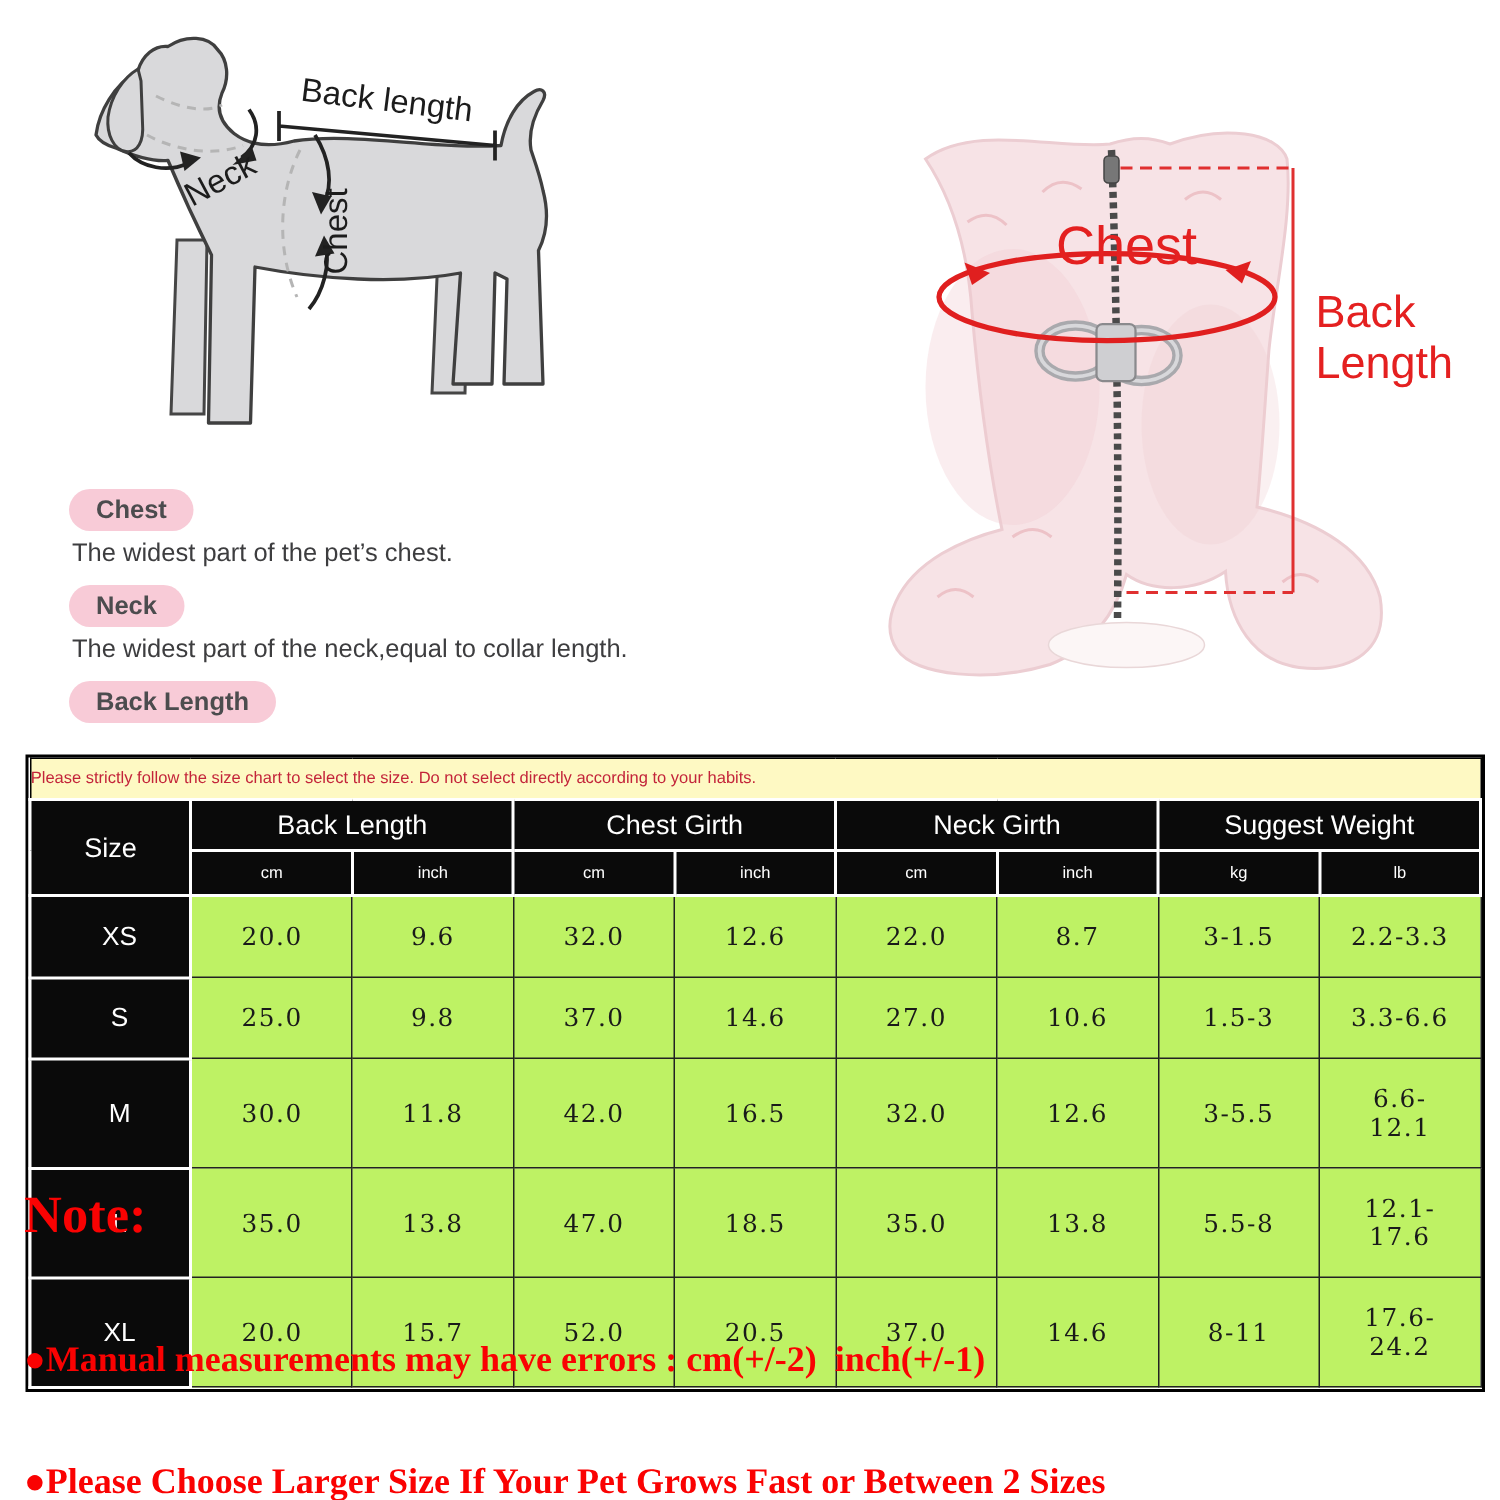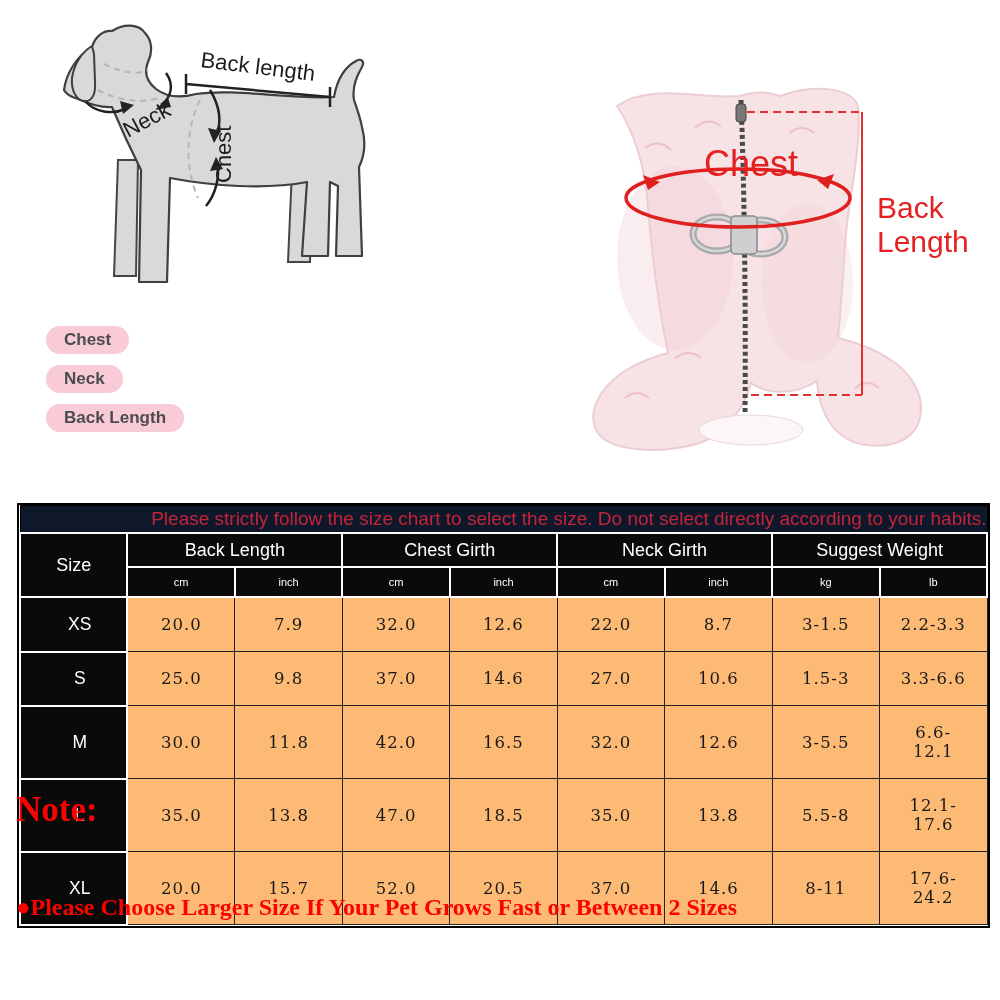--- a/index.html
+++ b/index.html
@@ -14,28 +14,28 @@
   
   .defs{position:absolute;left:46px;top:326px;width:470px;}
   .def-group{margin-bottom:11px;}
   .pill{display:inline-block;background:#f8cbd7;color:#4c4c4e;font-weight:bold;
         font-size:17px;line-height:17px;padding:5px 18px 6px 18px;border-radius:15px;}
   .def-desc{color:#3d3d3f;font-size:17px;margin:5px 0 0 2px;}
 
   
   .table-wrap{position:absolute;left:17px;top:503px;width:969px;border:2px solid #000;background:#fff;}
   table{width:100%;border-collapse:collapse;table-layout:fixed;}
-  td.notice{height:24px;color:#c3243a;font-size:19px;text-align:right;
-            border:1px solid #000;background:#0f172a;padding:1px 0;}
+  td.notice{height:24px;color:#c3243a;font-size:11px;text-align:left;
+            border:1px solid #000;background:#fef9c3;padding:1px 0;}
   th{background:#0a0a0a;color:#fff;border:2px solid #fff;font-weight:normal;text-align:center;padding:0;}
   tr.group-row th{height:32px;font-size:18px;}
   tr.unit-row th{height:28px;font-size:11px;}
   th.size-head{font-size:18px;}
   tbody th.size-cell{font-size:17.5px;height:30px;padding-left:12px;}
-  td.val{background:#fdba74;color:#1a1a1a;border:1px solid #222;text-align:center;
+  td.val{background:#bef264;color:#1a1a1a;border:1px solid #222;text-align:center;
          font-family:"DejaVu Serif",serif;font-size:16.5px;letter-spacing:1px;padding:17px;}
 
   
   .notes{position:absolute;left:16px;top:758px;width:975px;font-family:"Liberation Serif",serif;
          font-weight:bold;color:#fa0202;white-space:pre-wrap;}
   .note-title{font-size:35px;line-height:32px;margin-bottom:16px;}
   .note-line{font-size:24px;line-height:31px;margin-top:14px;}
 </style>
 </head>
 <body>
@@ -134,23 +134,25 @@
     <line x1="192" y1="54" x2="307" y2="54" stroke="#e03030" stroke-width="2" stroke-dasharray="8 5"></line>
     <line x1="196" y1="337" x2="307" y2="337" stroke="#e03030" stroke-width="2" stroke-dasharray="8 5"></line>
     <line x1="307" y1="54" x2="307" y2="337" stroke="#e03030" stroke-width="2"></line>
     <text x="322" y="160" font-size="30" fill="#e42020">Back</text>
     <text x="322" y="194" font-size="30" fill="#e42020">Length</text>
   </svg>
 
   <div class="defs">
     <div class="def-group">
       <span class="pill">Chest</span>
+      <div class="def-desc">The widest part of the pet’s chest.</div>
     </div>
     <div class="def-group">
       <span class="pill">Neck</span>
+      <div class="def-desc">The widest part of the neck,equal to collar length.</div>
     </div>
     <div class="def-group">
       <span class="pill">Back Length</span>
     </div>
   </div>
 
   <div class="table-wrap">
     <table>
       <tbody>
           <tr>
@@ -171,21 +173,21 @@
         <th>cm</th>
         <th>inch</th>
         <th>kg</th>
         <th>lb</th>
       </tr>
       </tbody>
         <tbody>
         <tr>
           <th class="size-cell">XS</th>
           <td class="val">20.0</td>
-          <td class="val">7.9</td>
+          <td class="val">9.6</td>
           <td class="val">32.0</td>
           <td class="val">12.6</td>
           <td class="val">22.0</td>
           <td class="val">8.7</td>
           <td class="val">3-1.5</td>
           <td class="val">2.2-3.3</td>
         </tr>
         <tr>
           <th class="size-cell">S</th>
           <td class="val">25.0</td>
@@ -229,18 +231,19 @@
           <td class="val">14.6</td>
           <td class="val">8-11</td>
           <td class="val">17.6-24.2</td>
         </tr>
       </tbody>
     </table>
   </div>
 
   <div class="notes">
     <div class="note-title">Note:</div>
+    <div class="note-line">●Manual measurements may have errors : cm(+/-2)  inch(+/-1)</div>
     <div class="note-line">●Please Choose Larger Size If Your Pet Grows Fast or Between 2 Sizes</div>
     
     
   </div>
 
 </div>
 
 </body></html>

